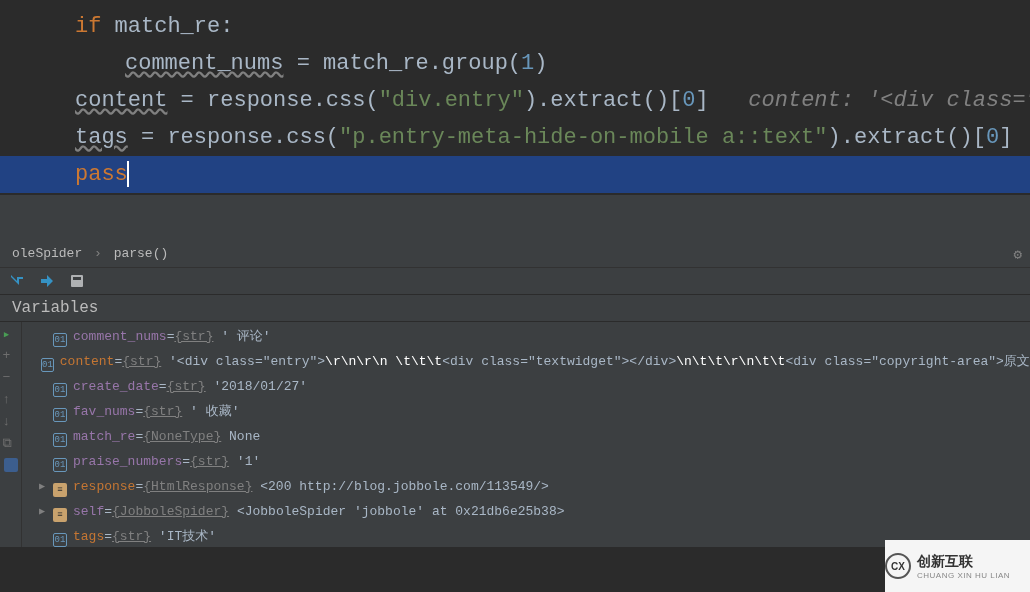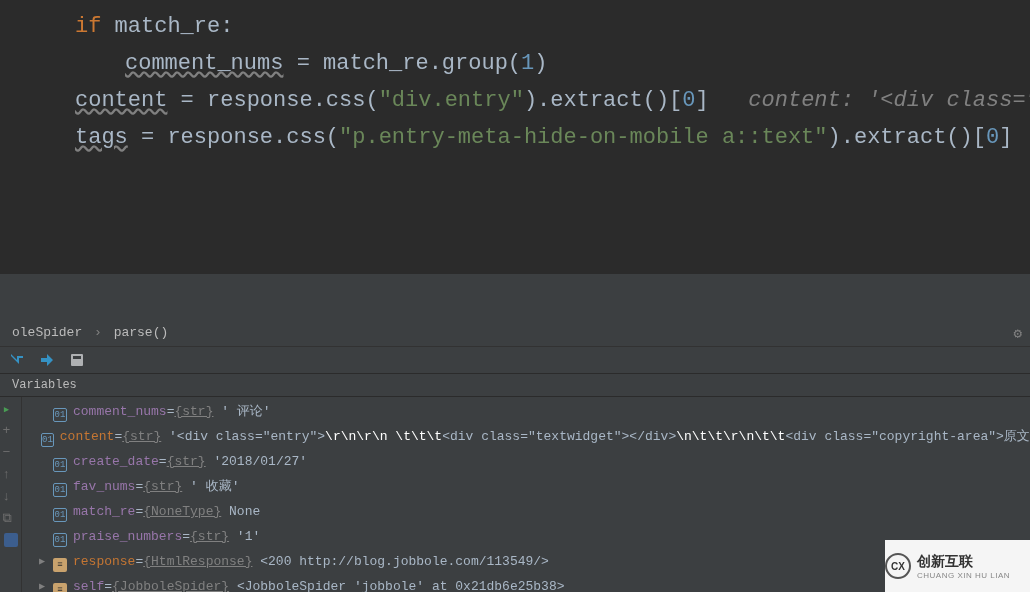--- a/index.html
+++ b/index.html
@@ -7,21 +7,21 @@
   font-family: Consolas, 'Courier New', monospace;
   background: #2b2b2b;
   color: #a9b7c6;
   width: 1030px;
   height: 592px;
   overflow: hidden;
   font-size: 13px;
 }
 .editor-area {
   background: #2b2b2b;
-  height: 274px;
+  height: 195px;
   padding: 8px 0 0 0;
   overflow: hidden;
   position: relative;
 }
 .code-line {
   padding: 0 20px 0 75px;
   line-height: 37px;
   font-size: 22px;
   white-space: nowrap;
 }
@@ -73,21 +73,21 @@
   width: 18px;
   height: 18px;
   display: inline-flex;
   align-items: center;
   justify-content: center;
   color: #afb1b3;
 }
 .variables-header {
   background: #3c3f41;
   padding: 4px 12px;
-  font-size: 12px;
+  font-size: 16px;
   color: #bbbbbb;
   border-bottom: 1px solid #2b2b2b;
 }
 .debug-panel {
   display: flex;
   background: #3c3f41;
   height: 225px;
 }
 .side-toolbar {
   width: 22px;
@@ -180,20 +180,23 @@
     <span class="kw">if</span><span class="var"> match_re:</span>
   </div>
   <div class="code-line" style="padding-left:125px;">
     <span class="var underline">comment_nums</span><span> = match_re.group(</span><span class="num">1</span><span>)</span>
   </div>
   <div class="code-line">
     <span class="var underline">content</span><span> = response.css(</span><span class="str">"div.entry"</span><span>).extract()[</span><span class="num">0</span><span>]</span>&nbsp;&nbsp;&nbsp;<span class="comment">content: '&lt;div class="en</span>
   </div>
   <div class="code-line">
     <span class="var underline">tags</span><span> = response.css(</span><span class="str">"p.entry-meta-hide-on-mobile a::text"</span><span>).extract()[</span><span class="num">0</span><span>]</span>
+  </div>
+  <div class="code-line selected">
+    <span class="kw">pass</span><span class="cursor"></span>
   </div>
 </div>
 
 <div class="dark-divider"></div>
 
 <div class="breadcrumb">
   <span>oleSpider</span>
   <span class="sep">›</span>
   <span>parse()</span>
   <span class="gear-icon">⚙</span>

